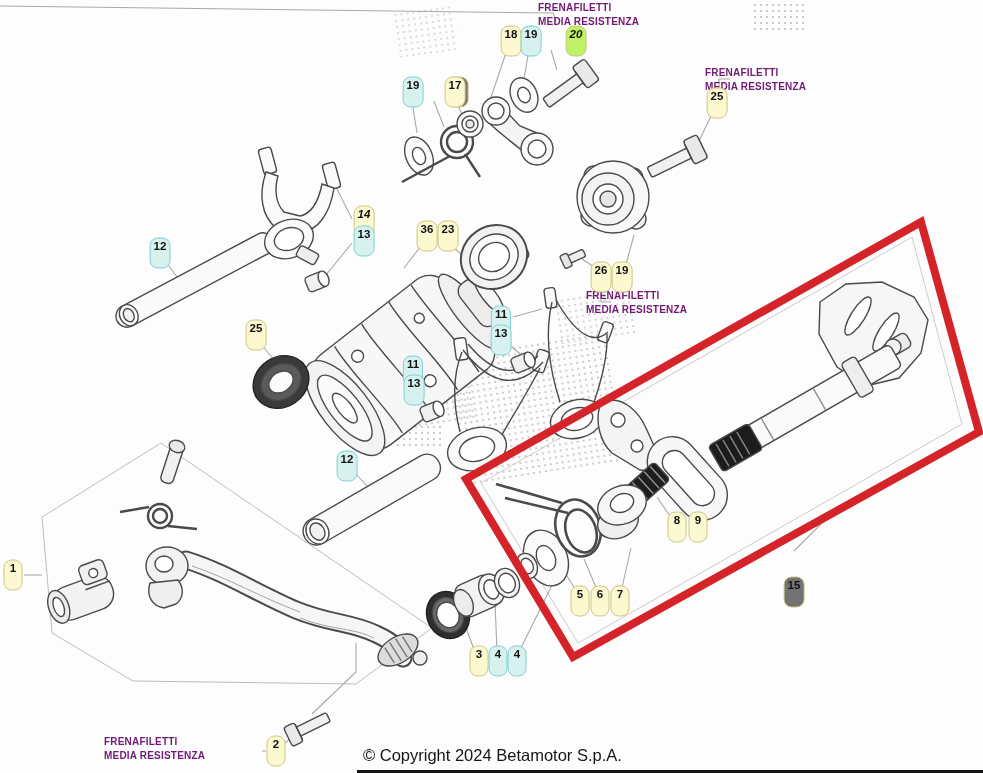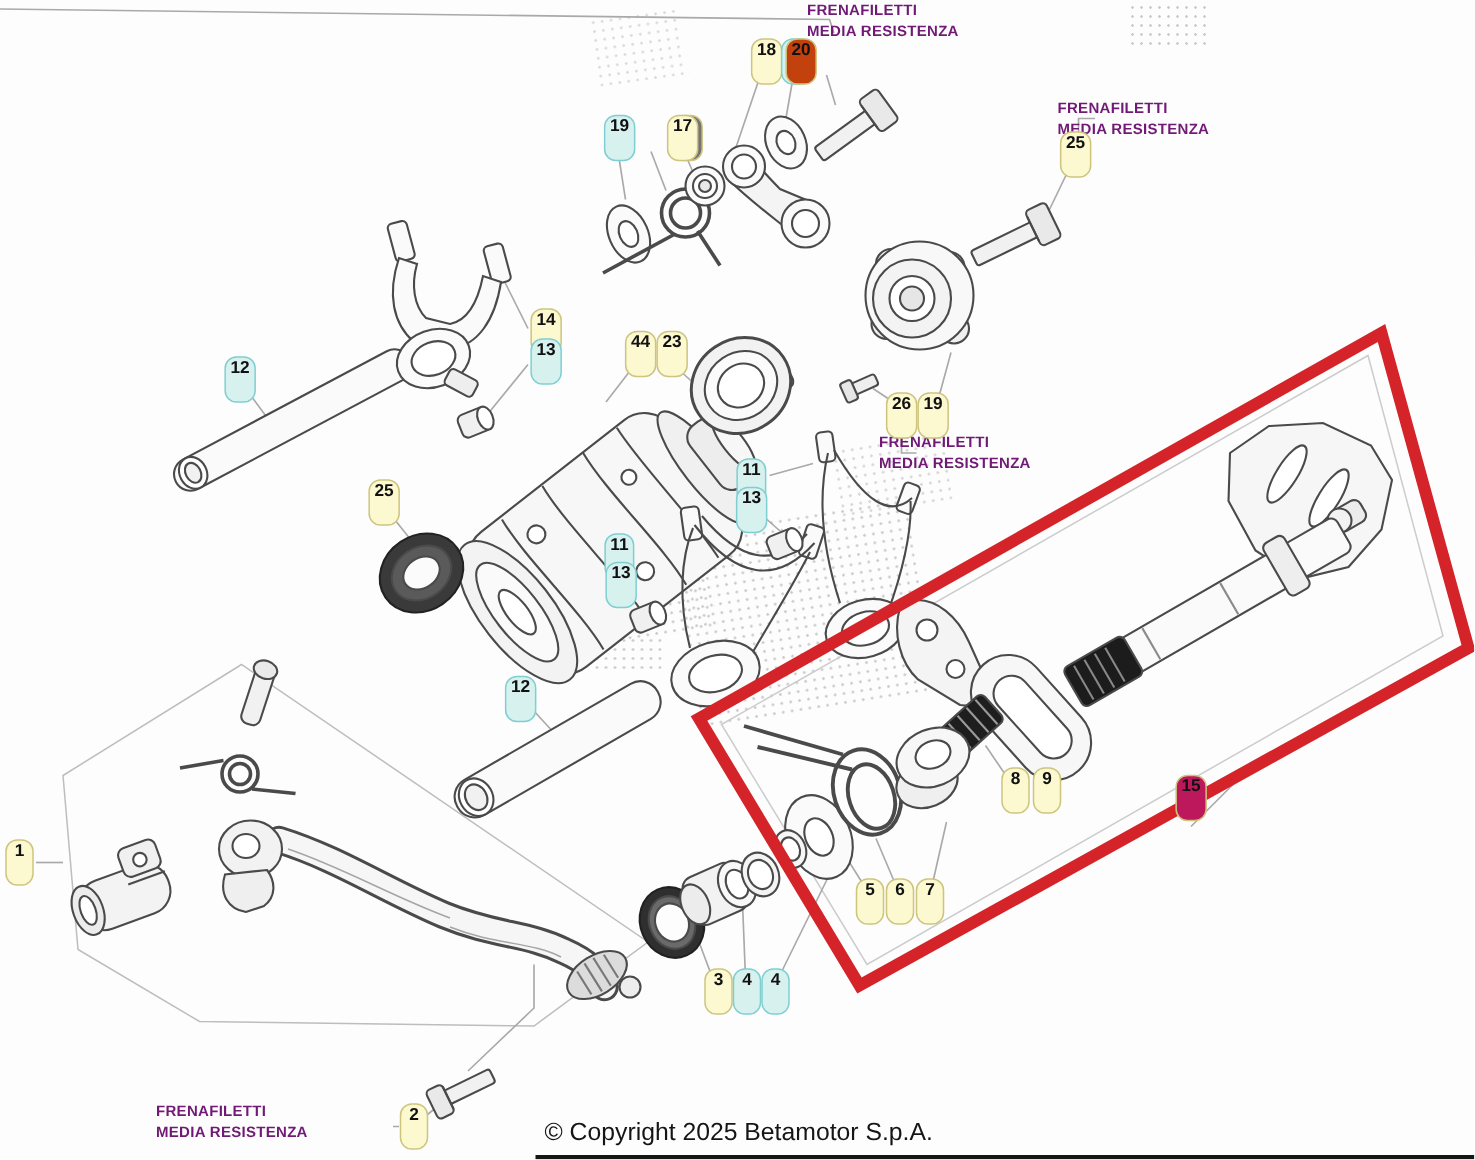--- a/index.html
+++ b/index.html
@@ -359,47 +359,47 @@
     <div>MEDIA RESISTENZA</div>
   </div>
   <div class="note" style="left:104px;top:735px;">
     <div>FRENAFILETTI</div>
     <div>MEDIA RESISTENZA</div>
   </div>
 
   <div>
       <div class="badge" style="left: 511px; top: 41px; background: rgb(252, 248, 208); border-color: rgb(205, 197, 126);">18</div>
       <div class="badge" style="left: 531px; top: 41px; background: rgb(215, 241, 239); border-color: rgb(127, 207, 210);">19</div>
-      <div class="badge" style="left: 534px; top: 41px; background: #c2410c; border-color: rgb(205, 197, 126);">20</div>
+      <div class="badge" style="left: 576px; top: 41px; background: #bef264; border-color: rgb(205, 197, 126); font-style: italic;">20</div>
       <div class="badge" style="left: 413px; top: 92px; background: rgb(215, 241, 239); border-color: rgb(127, 207, 210);">19</div>
       <div class="badge" style="left: 458px; top: 92px; background: #737373; border-color: rgb(205, 197, 126);">16</div>
       <div class="badge" style="left: 455px; top: 92px; background: rgb(252, 248, 208); border-color: rgb(205, 197, 126);">17</div>
       <div class="badge" style="left: 717px; top: 103px; background: rgb(252, 248, 208); border-color: rgb(205, 197, 126);">25</div>
       <div class="badge" style="left: 160px; top: 253px; background: rgb(215, 241, 239); border-color: rgb(127, 207, 210);">12</div>
-      <div class="badge" style="left: 364px; top: 221px; background: rgb(252, 248, 208); border-color: rgb(205, 197, 126);">14</div>
+      <div class="badge" style="left: 364px; top: 221px; background: rgb(252, 248, 208); border-color: rgb(205, 197, 126); font-style: italic;">14</div>
       <div class="badge" style="left: 364px; top: 241px; background: rgb(215, 241, 239); border-color: rgb(127, 207, 210);">13</div>
-      <div class="badge" style="left: 427px; top: 236px; background: rgb(252, 248, 208); border-color: rgb(205, 197, 126);">44</div>
+      <div class="badge" style="left: 427px; top: 236px; background: rgb(252, 248, 208); border-color: rgb(205, 197, 126);">36</div>
       <div class="badge" style="left: 448px; top: 236px; background: rgb(252, 248, 208); border-color: rgb(205, 197, 126);">23</div>
       <div class="badge" style="left: 256px; top: 335px; background: rgb(252, 248, 208); border-color: rgb(205, 197, 126);">25</div>
       <div class="badge" style="left: 601px; top: 277px; background: rgb(252, 248, 208); border-color: rgb(205, 197, 126);">26</div>
       <div class="badge" style="left: 622px; top: 277px; background: rgb(252, 248, 208); border-color: rgb(205, 197, 126);">19</div>
       <div class="badge" style="left: 501px; top: 321px; background: rgb(215, 241, 239); border-color: rgb(127, 207, 210);">11</div>
       <div class="badge" style="left: 501px; top: 340px; background: rgb(215, 241, 239); border-color: rgb(127, 207, 210);">13</div>
       <div class="badge" style="left: 413px; top: 371px; background: rgb(215, 241, 239); border-color: rgb(127, 207, 210);">11</div>
       <div class="badge" style="left: 414px; top: 390px; background: rgb(215, 241, 239); border-color: rgb(127, 207, 210);">13</div>
       <div class="badge" style="left: 347px; top: 466px; background: rgb(215, 241, 239); border-color: rgb(127, 207, 210);">12</div>
       <div class="badge" style="left: 677px; top: 527px; background: rgb(252, 248, 208); border-color: rgb(205, 197, 126);">8</div>
       <div class="badge" style="left: 698px; top: 527px; background: rgb(252, 248, 208); border-color: rgb(205, 197, 126);">9</div>
-      <div class="badge" style="left: 794px; top: 532px; background: #be185d; border-color: rgb(205, 197, 126); text-align: right;">15</div>
+      <div class="badge" style="left: 794px; top: 592px; background: #737373; border-color: rgb(205, 197, 126); text-align: right;">15</div>
       <div class="badge" style="left: 580px; top: 601px; background: rgb(252, 248, 208); border-color: rgb(205, 197, 126);">5</div>
       <div class="badge" style="left: 600px; top: 601px; background: rgb(252, 248, 208); border-color: rgb(205, 197, 126);">6</div>
       <div class="badge" style="left: 620px; top: 601px; background: rgb(252, 248, 208); border-color: rgb(205, 197, 126);">7</div>
       <div class="badge" style="left: 479px; top: 661px; background: rgb(252, 248, 208); border-color: rgb(205, 197, 126);">3</div>
       <div class="badge" style="left: 498px; top: 661px; background: rgb(215, 241, 239); border-color: rgb(127, 207, 210);">4</div>
       <div class="badge" style="left: 517px; top: 661px; background: rgb(215, 241, 239); border-color: rgb(127, 207, 210);">4</div>
       <div class="badge" style="left: 13px; top: 575px; background: rgb(252, 248, 208); border-color: rgb(205, 197, 126);">1</div>
       <div class="badge" style="left: 276px; top: 751px; background: rgb(252, 248, 208); border-color: rgb(205, 197, 126);">2</div>
     </div>
 
-  <div class="copyright" style="left:363px;top:746px;">© Copyright 2025 Betamotor S.p.A.</div>
+  <div class="copyright" style="left:363px;top:746px;">© Copyright 2024 Betamotor S.p.A.</div>
 
   <div class="bottombar" style="left:357px;top:770px;width:626px;height:3px;"></div>
 </div>
 
 </body></html>

